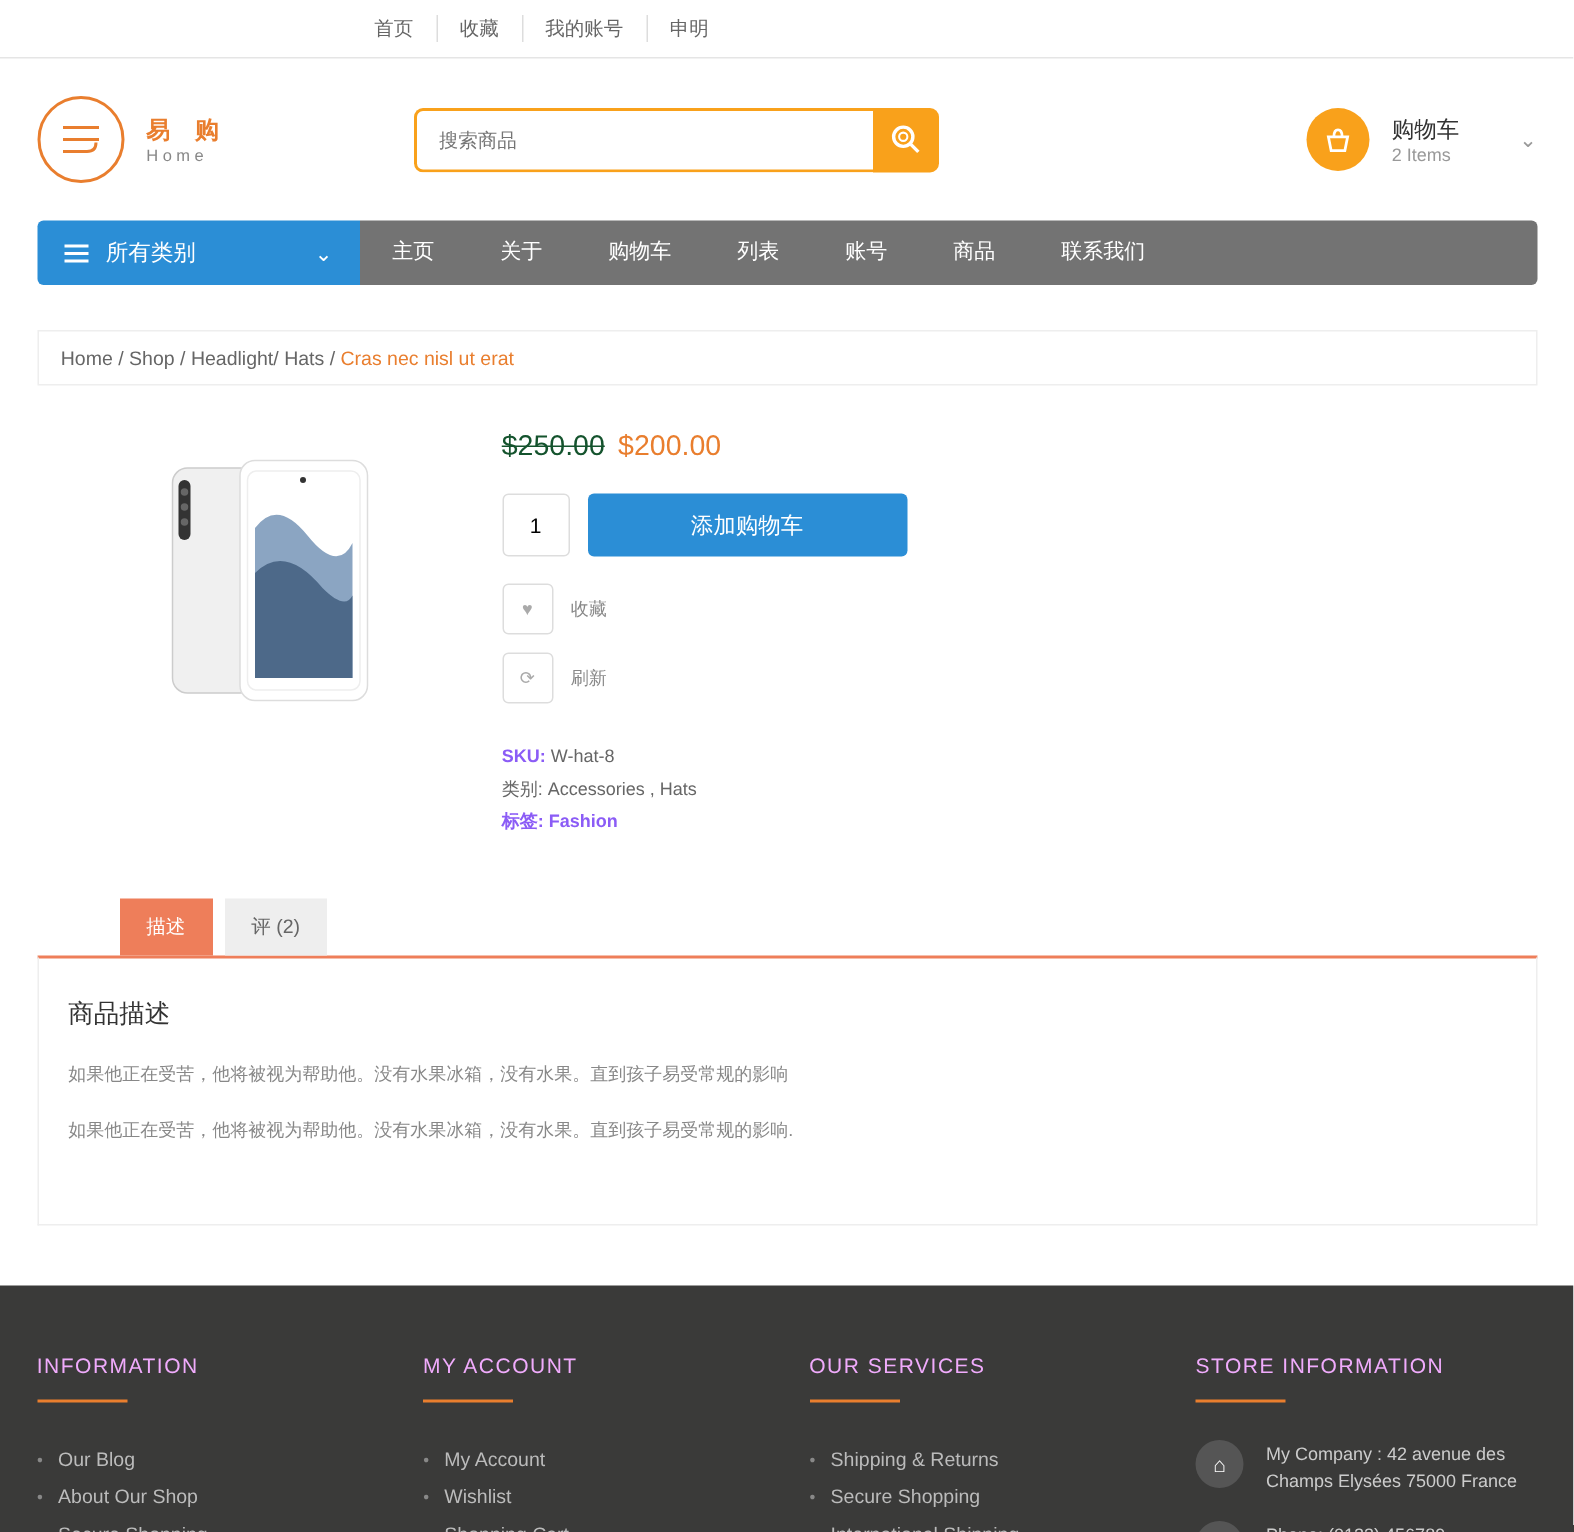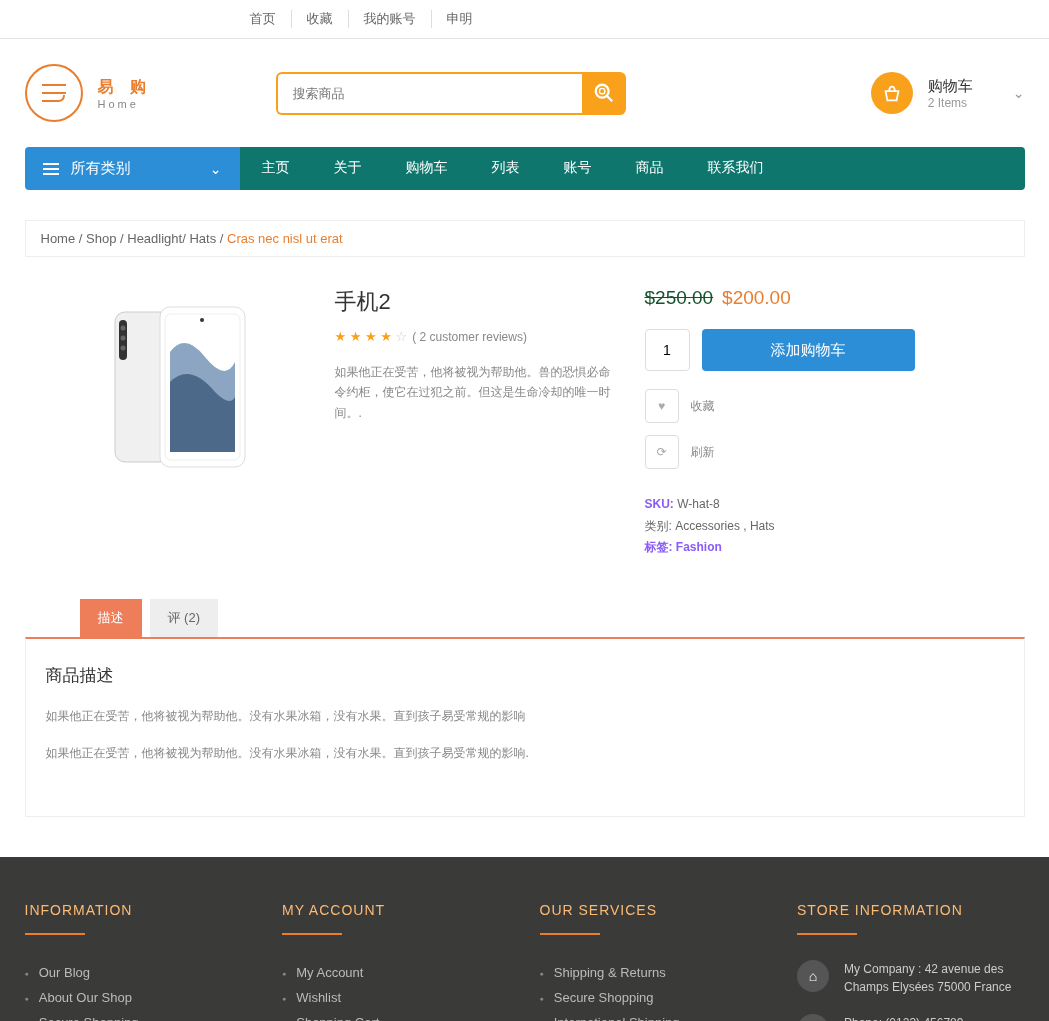--- a/index.html
+++ b/index.html
@@ -30,21 +30,21 @@
 .cart-text .title { color: #333; font-size: 15px; }
 .cart-text .count { color: #999; font-size: 12px; }
 .cart-chevron { margin-left: 25px; color: #999; }
 
 
 .nav-wrap { max-width: 1000px; margin: 0 auto; display: flex; }
 .nav-categories { background: #2b8ed6; color: #ffffff; width: 215px; padding: 12px 18px; display: flex; align-items: center; gap: 12px; cursor: pointer; border-radius: 4px 0 0 4px; }
 .nav-categories .menu-icon { display: flex; flex-direction: column; gap: 3px; }
 .nav-categories .menu-icon span { width: 16px; height: 2px; background: #fff; }
 .nav-categories .label { flex: 1; font-size: 15px; }
-.nav-main { flex: 1; background: #0f766e; display: flex; border-radius: 0 4px 4px 0; }
+.nav-main { flex: 1; background: #737373; display: flex; border-radius: 0 4px 4px 0; }
 .nav-main span { padding: 12px 22px; color: #fff; font-size: 14px; cursor: pointer; }
 
 
 .breadcrumb { max-width: 1000px; margin: 30px auto 0; border: 1px solid #eee; padding: 10px 15px; font-size: 13px; color: #666; }
 .breadcrumb .active { color: #e97e2e; }
 
 
 .product { max-width: 1000px; margin: 30px auto 0; display: flex; gap: 30px; }
 .product-image { width: 280px; height: 200px; display: flex; align-items: center; justify-content: center; }
 .phone-svg { width: 180px; height: 170px; }
@@ -72,21 +72,21 @@
 .tab { padding: 10px 18px; background: #eee; color: #666; font-size: 13px; cursor: pointer; }
 .tab.active { background: #ee7e5a; color: #fff; }
 .tab-content { border: 1px solid #eee; border-top: 2px solid #ee7e5a; padding: 25px 20px 35px; }
 .tab-content h3 { font-size: 17px; font-weight: normal; margin-bottom: 20px; }
 .tab-content p { font-size: 12px; color: #888; line-height: 1.6; margin-bottom: 18px; }
 
 
 .footer { background: #3a3a39; color: #ccc; margin-top: 40px; padding: 45px 0 40px; }
 .footer-inner { max-width: 1000px; margin: 0 auto; display: flex; gap: 30px; }
 .footer-col { flex: 1; }
-.footer-col h4 { color: #fdba74; font-size: 14px; font-weight: normal; letter-spacing: 1px; margin-bottom: 15px; text-transform: uppercase; }
+.footer-col h4 { color: #f0abfc; font-size: 14px; font-weight: normal; letter-spacing: 1px; margin-bottom: 15px; text-transform: uppercase; }
 .footer-col .underline { width: 60px; height: 2px; background: #e97e2e; margin-bottom: 25px; }
 .footer-col ul { list-style: none; }
 .footer-col ul li { padding: 5px 0; font-size: 13px; color: #bbb; cursor: pointer; }
 .footer-col ul li::before { content: "●"; font-size: 7px; margin-right: 10px; vertical-align: middle; color: #888; }
 .store-info .info-row { display: flex; gap: 15px; margin-bottom: 18px; font-size: 12px; align-items: flex-start; }
 .store-info .info-icon { width: 32px; height: 32px; background: #555; border-radius: 50%; display: flex; align-items: center; justify-content: center; flex-shrink: 0; color: #fff; font-size: 14px; }
 .store-info .info-text { flex: 1; line-height: 1.5; color: #ccc; }
 </style>
 </head>
 <body>
@@ -176,28 +176,20 @@
       <circle cx="48" cy="26" r="2.5" fill="#666"></circle>
         <circle cx="48" cy="36" r="2.5" fill="#666"></circle>
         <circle cx="48" cy="46" r="2.5" fill="#666"></circle>
       <rect x="85" y="5" width="85" height="160" rx="10" fill="#fff" stroke="#ddd"></rect>
       <rect x="90" y="12" width="75" height="146" rx="6" fill="#fff" stroke="#eee"></rect>
       <circle cx="127" cy="18" r="2" fill="#333"></circle>
       <path d="M95 50 Q110 30 130 55 Q150 80 160 60 L160 150 L95 150 Z" fill="#5a7fa8" opacity="0.7"></path>
       <path d="M95 80 Q115 60 140 90 Q155 105 160 95 L160 150 L95 150 Z" fill="#3d5a7a" opacity="0.8"></path>
     </svg>
   </div>
-  <div class="product-info">
-    <h1>手机2</h1>
-    <div class="rating">
-      <span class="stars">★ ★ ★ ★ <span class="empty">☆</span></span>
-      <span>( 2 customer reviews)</span>
-    </div>
-    <p class="product-desc">如果他正在受苦，他将被视为帮助他。兽的恐惧必命令约柜，使它在过犯之前。但这是生命冷却的唯一时间。.</p>
-  </div>
   <div class="product-buy">
     <div class="price">
       <span class="old">$250.00</span>
       <span class="new">$200.00</span>
     </div>
     <div class="buy-row">
       <input class="qty-input" value="1" style="">
       <button class="add-cart-btn">添加购物车</button>
     </div>
     <div class="action-link">

